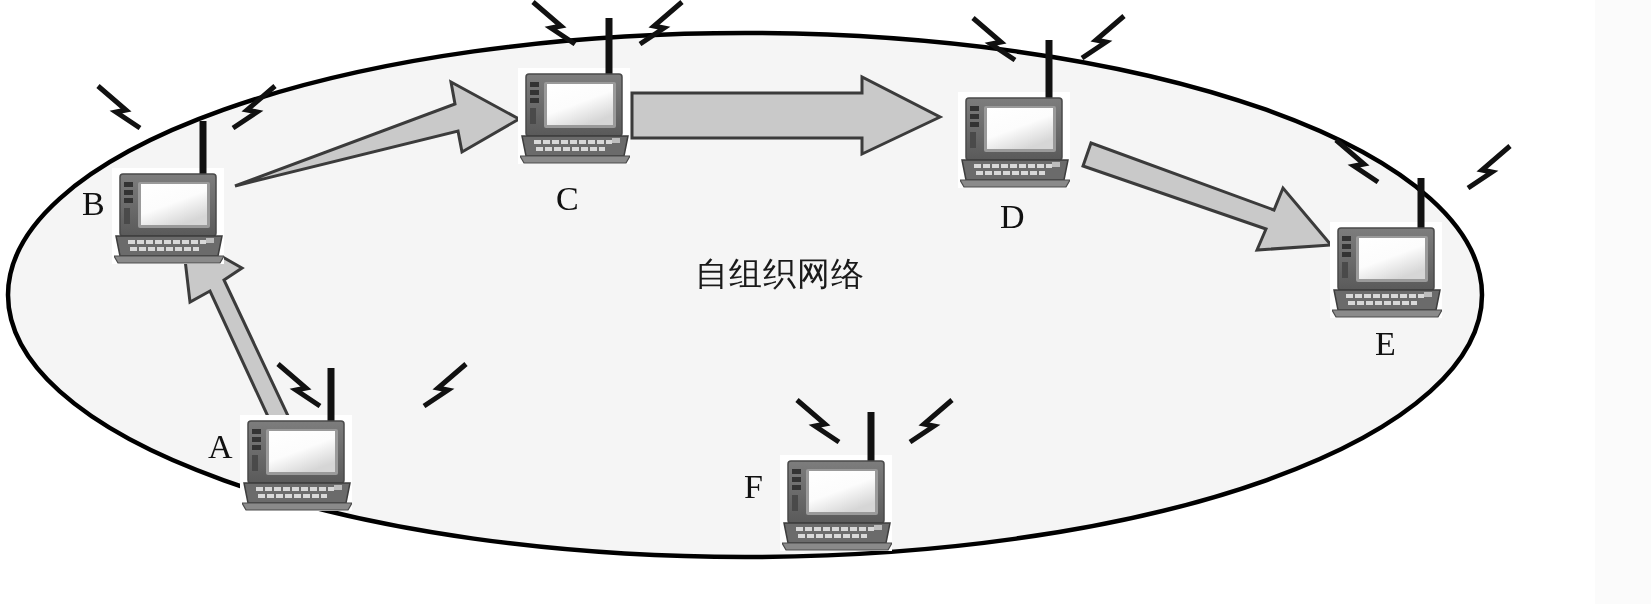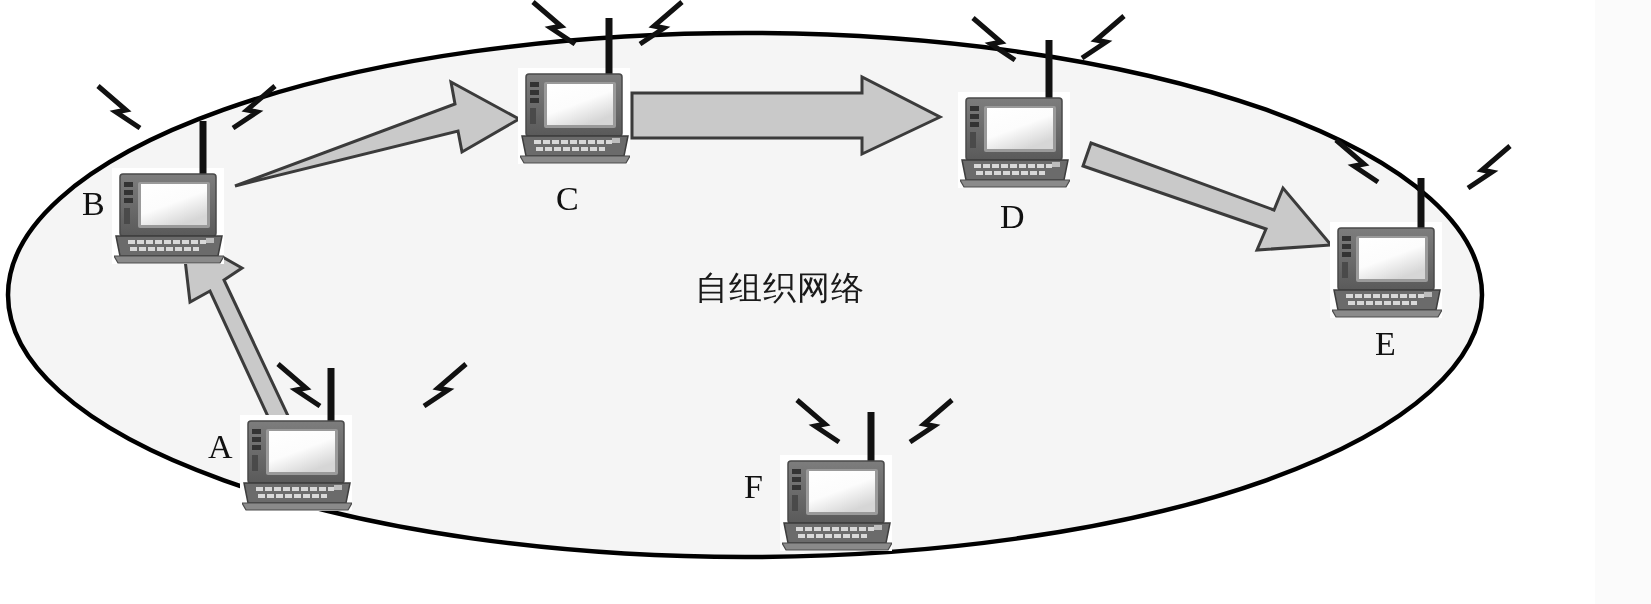--- a/index.html
+++ b/index.html
@@ -37,21 +37,21 @@
     position: absolute;
     font-family: "Liberation Serif", "DejaVu Serif", serif;
     font-size: 34px;
     color: #111111;
     line-height: 1;
     white-space: nowrap;
   }
   #network-title {
     position: absolute;
     left: 695px;
-    top: 266px;
+    top: 252px;
     font-family: "DejaVu Sans", "Liberation Sans", sans-serif;
     font-size: 33px;
     letter-spacing: 1px;
     color: #1a1a1a;
     white-space: nowrap;
   }
 </style>
 </head>
 <body>
 

